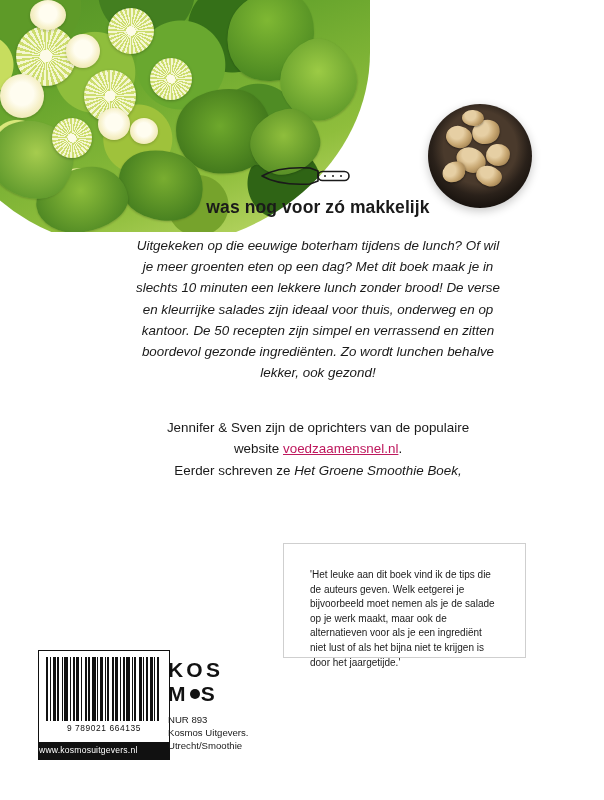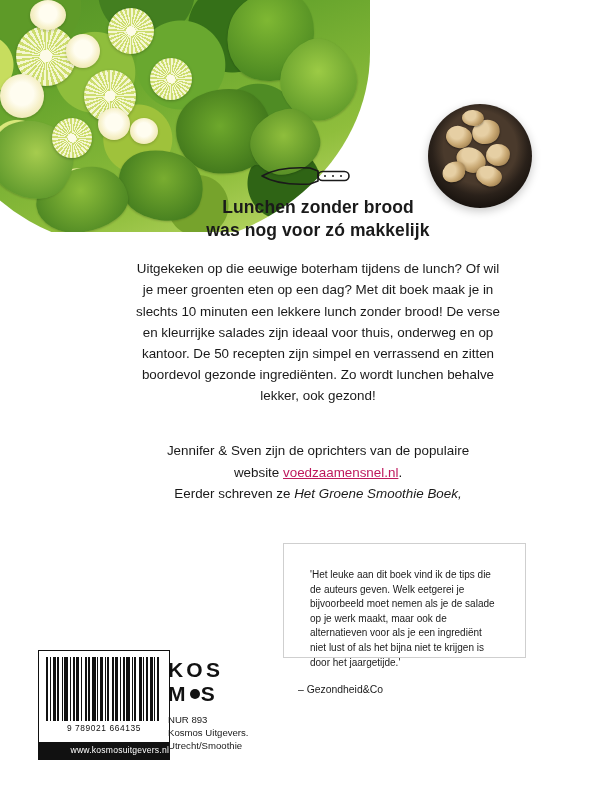--- a/index.html
+++ b/index.html
@@ -119,20 +119,21 @@
     line-height: 1.32;
     letter-spacing: 0.1px;
     margin: 0 0 14px 0;
   }
   .headline .l2 { display: block; }
   .body-copy {
     font-size: 13.4px;
     color: #1a1a1a;
     line-height: 1.58;
     margin: 16px;
+    font-style: italic;
   }
   .authors-block {
     margin-top: 34px;
     font-size: 13.4px;
     color: #1a1a1a;
     line-height: 1.58;
   }
   .site-link {
     color: #be185d;
   }
@@ -193,21 +194,21 @@
   }
   .barcode-url {
     position: absolute;
     left: 0;
     bottom: 0;
     width: 100%;
     box-sizing: border-box;
     background: #111;
     color: #fff;
     font-size: 8.6px;
-    text-align: right;
+    text-align: left;
     padding: 3px 0 4px 0;
     letter-spacing: 0.2px;
   }
 
   
   .logo {
     position: absolute;
     left: 168px;
     top: 658px;
     width: 86px;
@@ -281,40 +282,38 @@
       <path d="M4 13 C16 6, 34 4, 52 5 L60 8 L60 18 L52 21 C34 22, 16 20, 4 13 Z" fill="none" stroke="#1a1a1a" stroke-width="1.6" stroke-linejoin="round"></path>
       <rect x="60" y="8.5" width="31" height="9" rx="4.5" fill="none" stroke="#1a1a1a" stroke-width="1.6"></rect>
       <circle cx="67" cy="13" r="1" fill="#1a1a1a"></circle>
       <circle cx="75" cy="13" r="1" fill="#1a1a1a"></circle>
       <circle cx="83" cy="13" r="1" fill="#1a1a1a"></circle>
     </svg>
   </div>
 
   <div class="content">
     <h1 class="headline">
-      <span>Lunchen zonder brood</span>
       <span class="l2">was nog voor zó makkelijk</span>
     </h1>
 
     <p class="body-copy">Uitgekeken op die eeuwige boterham tijdens de lunch? Of wil je meer groenten eten op een dag? Met dit boek maak je in slechts 10 minuten een lekkere lunch zonder brood! De verse en kleurrijke salades zijn ideaal voor thuis, onderweg en op kantoor. De 50 recepten zijn simpel en verrassend en zitten boordevol gezonde ingrediënten. Zo wordt lunchen behalve lekker, ook gezond!</p>
 
     <div class="authors-block">
       <div>Jennifer &amp; Sven zijn de oprichters van de populaire</div>
       <div>
         <span>website </span><a class="site-link" href="#">voedzaamensnel.nl</a><span>.</span>
       </div>
       <div>
         <span>Eerder schreven ze </span><span class="italic">Het Groene Smoothie Boek,</span>
       </div>
     </div>
   </div>
 
   <div class="quote-box">
     <p class="quote-text">'Het leuke aan dit boek vind ik de tips die de auteurs geven. Welk eetgerei je bijvoorbeeld moet nemen als je de salade op je werk maakt, maar ook de alternatieven voor als je een ingrediënt niet lust of als het bijna niet te krijgen is door het jaargetijde.'</p>
-    <p class="quote-source">– Gezondheid&amp;Co</p>
   </div>
 
   <div class="barcode-box">
     <div class="bars">
       <div class="bar" style="width:2px"></div>
         <div class="sp" style="width:2px"></div>
       <div class="bar" style="width:1px"></div>
         <div class="sp" style="width:2px"></div>
       <div class="bar" style="width:3px"></div>
         <div class="sp" style="width:1px"></div>

